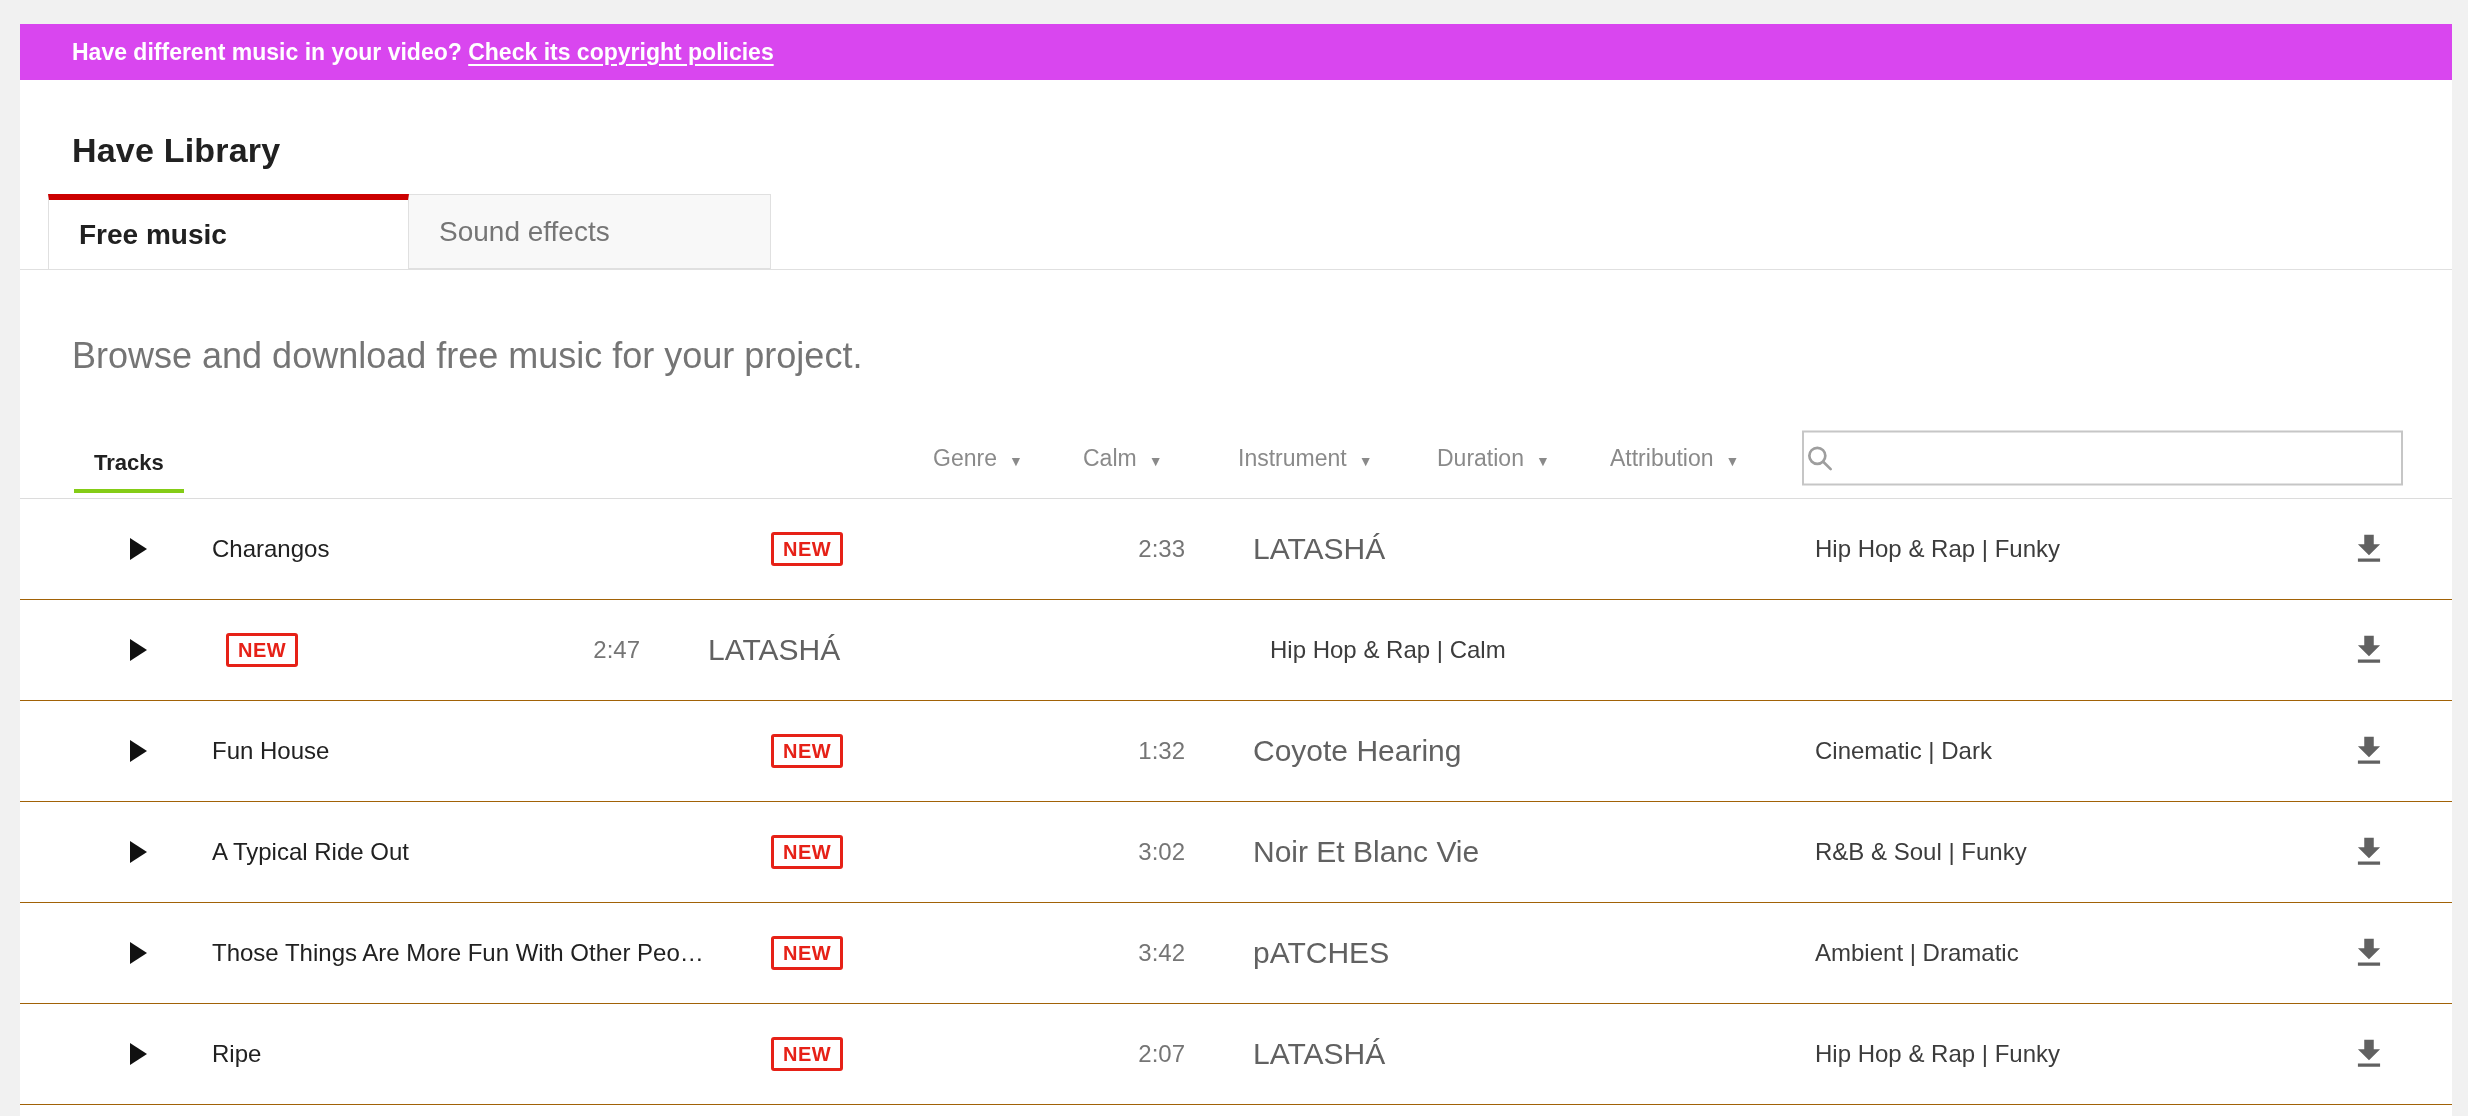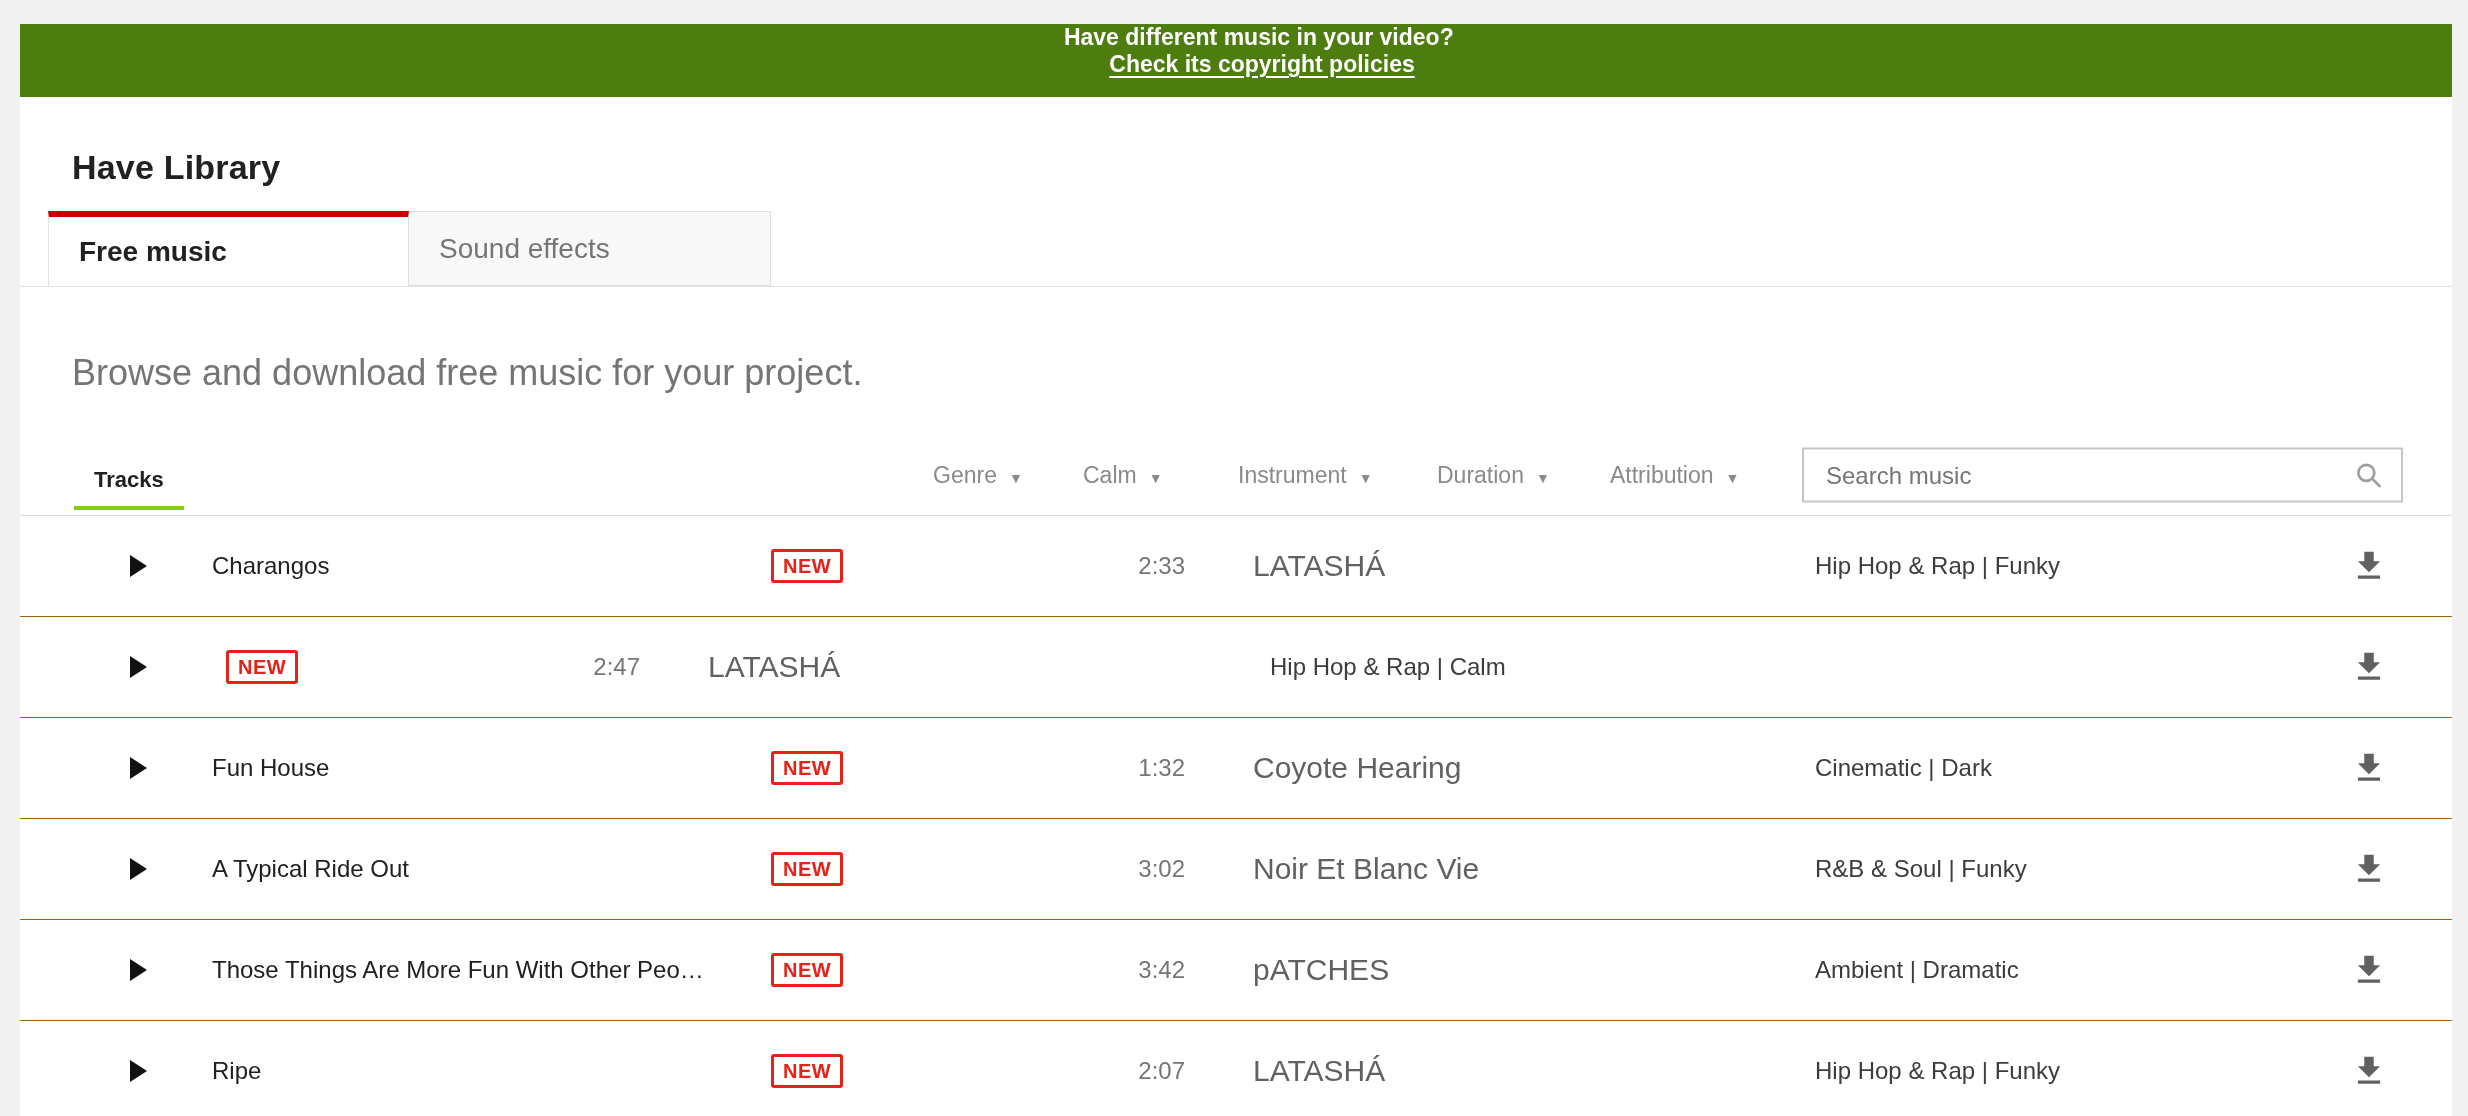--- a/index.html
+++ b/index.html
@@ -11,27 +11,26 @@
   }
   .card{
     position:relative;
     margin:24px 16px 0 20px;
     height:1092px;
     background:#ffffff;
     overflow:hidden;
   }
   
   .banner{
-    height:73px;
-    background:#4d7c0f;
+    height:56px;
+    background:#d946ef;
     display:flex;align-items:center;
     padding-left:52px;
     color:#ffffff;font-size:23px;font-weight:700;
     white-space:pre;
-    flex-direction:column;
   }
   .banner a{
     color:#ffffff;text-decoration:underline;cursor:pointer;
     text-underline-offset:4px;
   }
   
   .page-title{
     margin:0;padding:50px 0 0 52px;
     font-size:34px;line-height:40px;font-weight:600;color:#212121;
     letter-spacing:0.2px;
@@ -164,21 +163,20 @@
     <span class="filter f-instrument">
       <span>Instrument</span><span class="caret">▼</span>
     </span>
     <span class="filter f-duration">
       <span>Duration</span><span class="caret">▼</span>
     </span>
     <span class="filter f-attribution">
       <span>Attribution</span><span class="caret">▼</span>
     </span>
     <div class="search-box">
-      <input type="text" placeholder="Search music" style="">
       <span class="search-icon">
         <svg width="32" height="32" viewBox="0 0 24 24" fill="none">
           <circle cx="10" cy="10" r="6" stroke="#9e9e9e" stroke-width="2"></circle>
           <line x1="14.6" y1="14.6" x2="20" y2="20" stroke="#9e9e9e" stroke-width="2" stroke-linecap="round"></line>
         </svg>
       </span>
     </div>
   </div>
 
   <div class="track-list" id="track-list">

